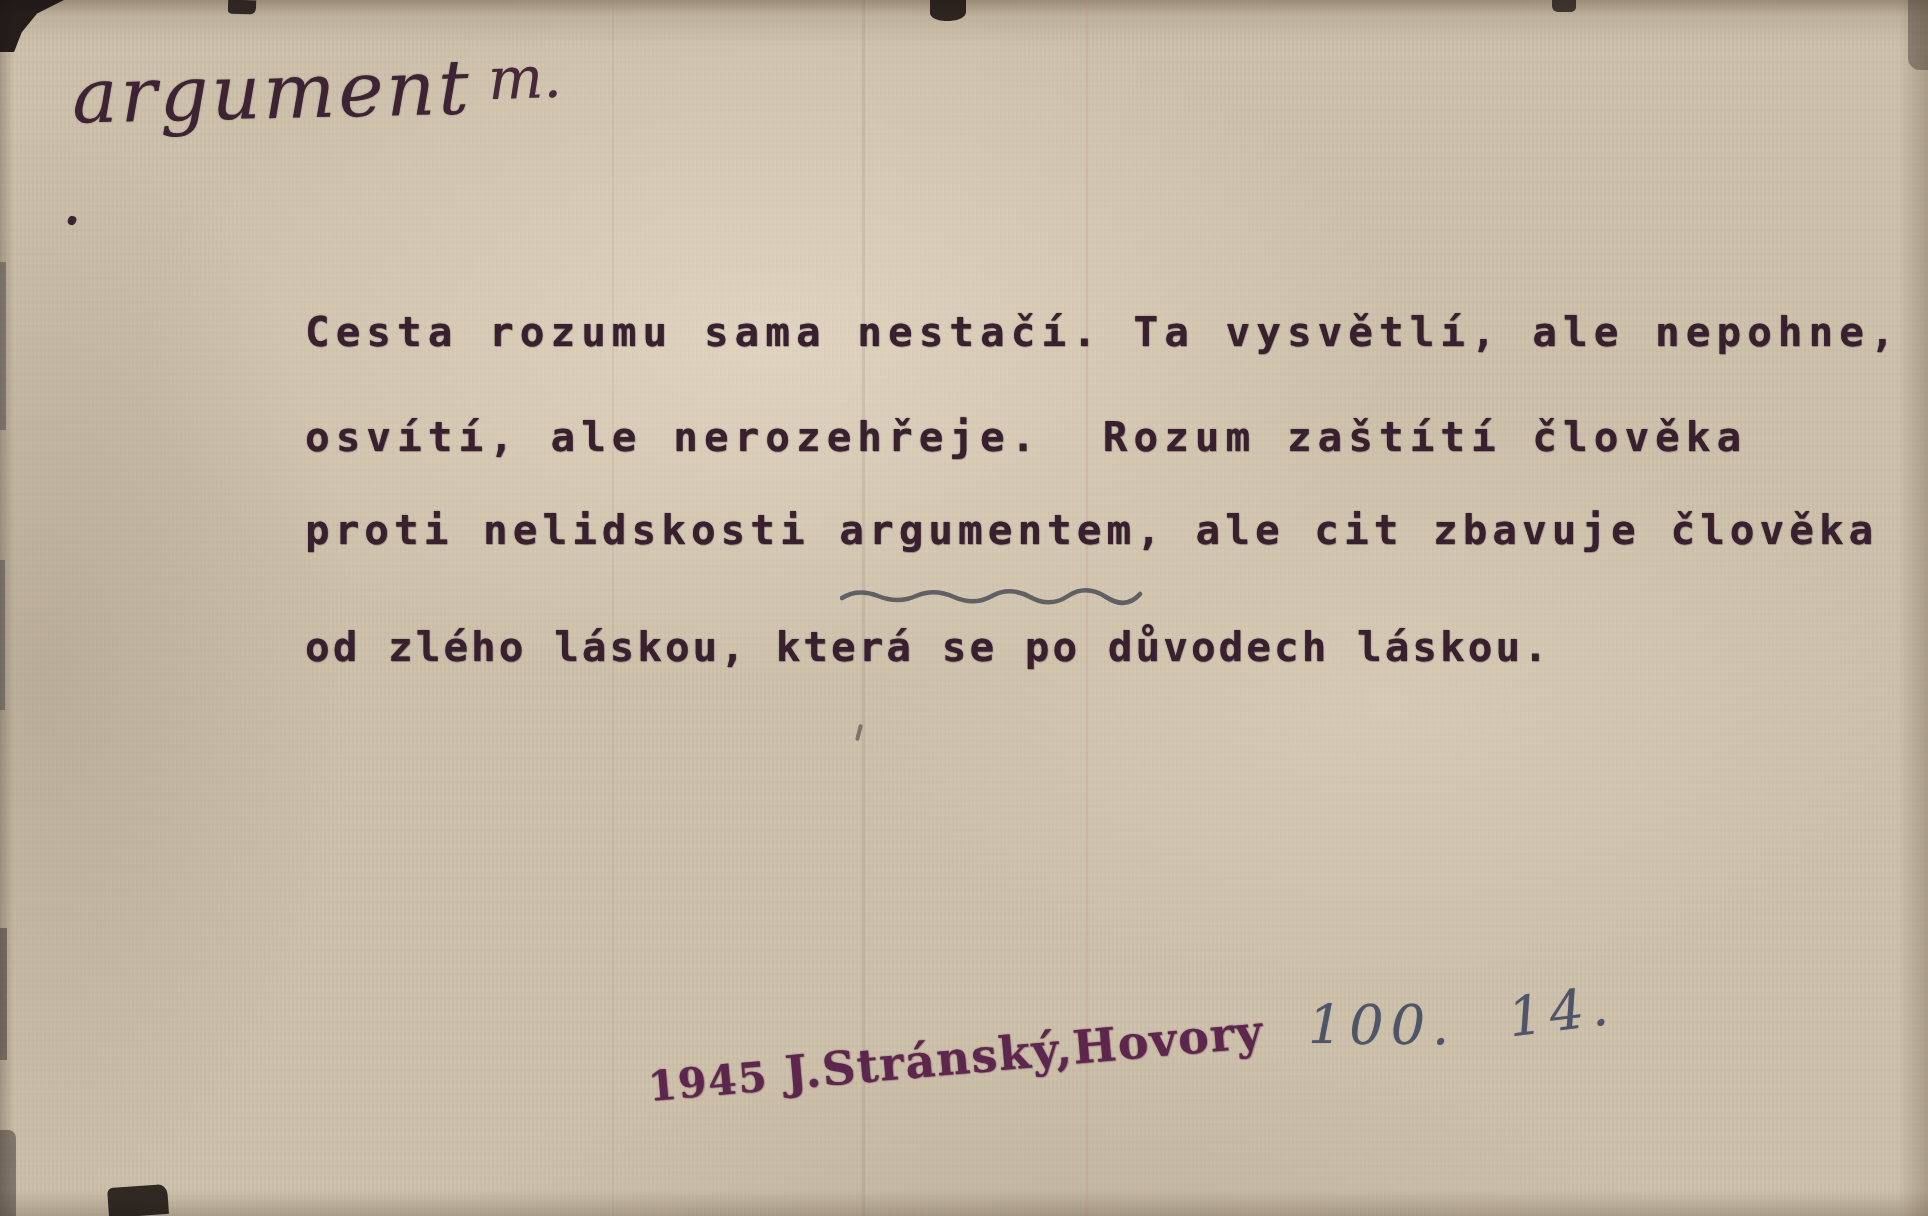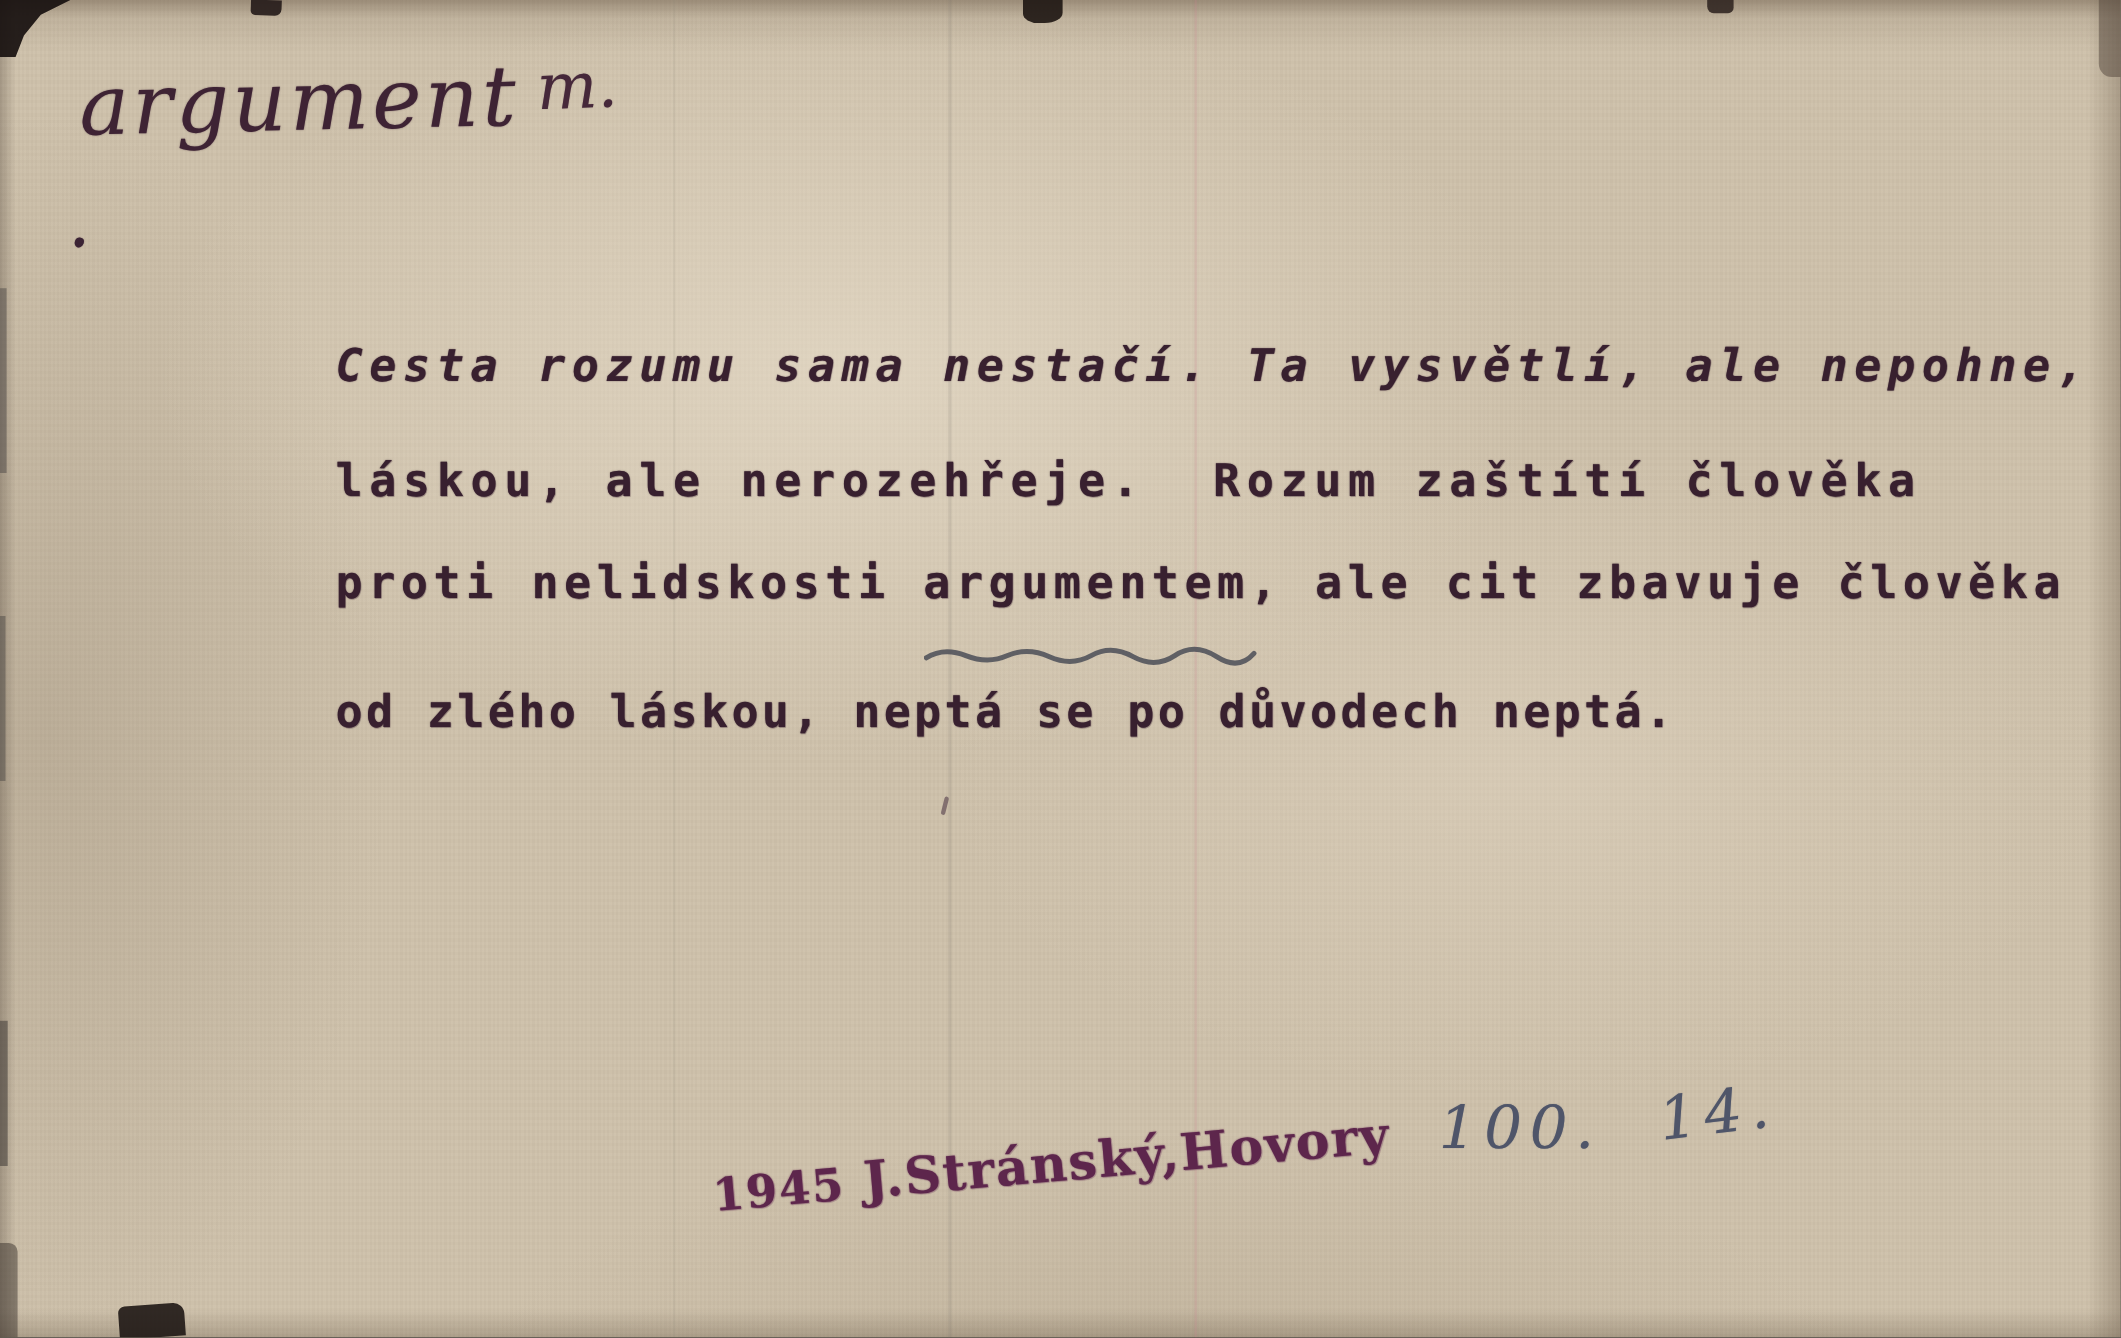--- a/index.html
+++ b/index.html
@@ -17,21 +17,21 @@
     background-color:#cec1ab;
     font-family:"DejaVu Sans Mono","Liberation Mono",monospace;
   }
   
   .typed{
     position:absolute;left:305px;white-space:pre;
     font-family:"DejaVu Sans Mono","Liberation Mono",monospace;
     font-weight:bold;font-size:41px;line-height:41px;color:#38202f;
     text-shadow:0 0 1.3px rgba(56,32,47,.75), .6px .6px 0 rgba(56,32,47,.25);
   }
-  .typed.l1{top:312px;letter-spacing:6px;font-style:italic;}
+  .typed.l1{top:312px;letter-spacing:6px;}
   .typed.l2{top:417px;letter-spacing:6px;}
   .typed.l3{top:510px;letter-spacing:5px;}
   .typed.l4{top:627px;letter-spacing:3px;}
   
   .headword{
     position:absolute;left:72px;top:52px;
     font-family:"DejaVu Serif","Liberation Serif",serif;font-style:italic;
     font-size:76px;line-height:80px;color:#3e2334;letter-spacing:3px;
     transform:rotate(-1.3deg);
     text-shadow:0 0 1.5px rgba(62,35,52,.6);
@@ -107,23 +107,23 @@
   <div class="dash-2"></div>
   <div class="dash-3"></div>
   <div class="corner-bl"></div>
   <div class="edge-bl"></div>
 
   <div class="headword">argument</div>
   <div class="gender">m.</div>
   <div class="ink-dot"></div>
 
   <div class="typed l1">Cesta rozumu sama nestačí. Ta vysvětlí, ale nepohne,</div>
-  <div class="typed l2">láskou, ale nerozehřeje.  Rozum zaštítí člověka</div>
+  <div class="typed l2">osvítí, ale nerozehřeje.  Rozum zaštítí člověka</div>
   <div class="typed l3">proti nelidskosti argumentem, ale cit zbavuje člověka</div>
-  <div class="typed l4">od zlého láskou, neptá se po důvodech neptá.</div>
+  <div class="typed l4">od zlého láskou, která se po důvodech láskou.</div>
 
   <svg class="wavy" width="304" height="26" viewBox="0 0 304 26">
     <path d="M2 15 Q 18 5, 38 13 T 76 13 T 114 14 T 152 13 T 190 14 T 228 13 T 266 14 T 300 11" fill="none" stroke="#4b4e57" stroke-width="4.5" stroke-linecap="round" opacity="0.85"></path>
   </svg>
 
   <div class="stray-mark"></div>
 
   <div class="stamp"><span class="yr">1945</span><span class="src"> J.Stránský,Hovory</span></div>
 
   <div class="reference"><span class="r1">100.</span><span class="r2">14.</span></div>

